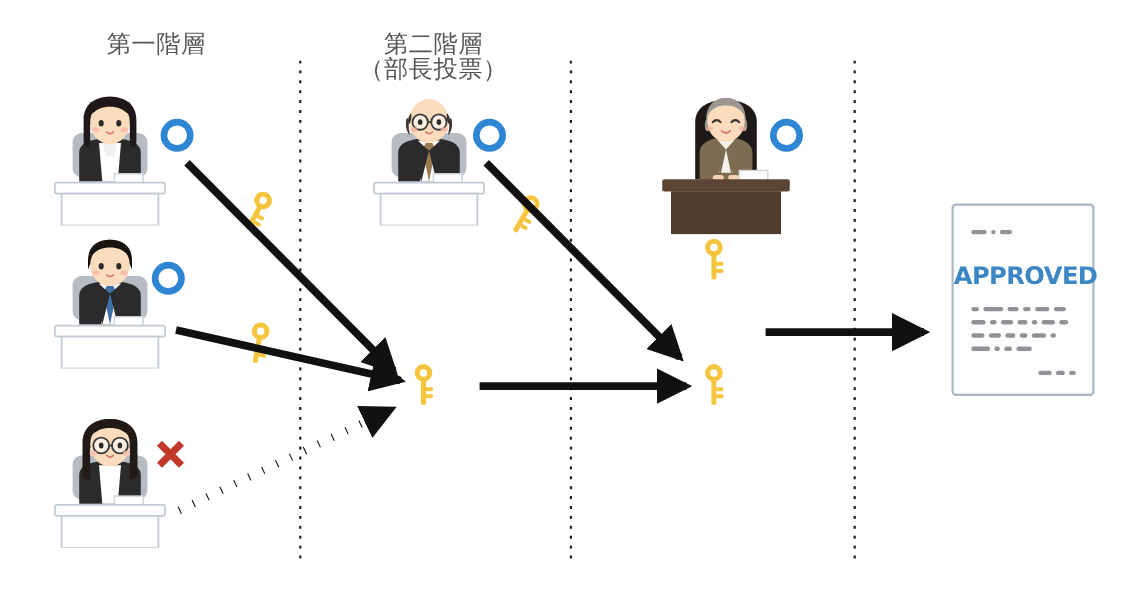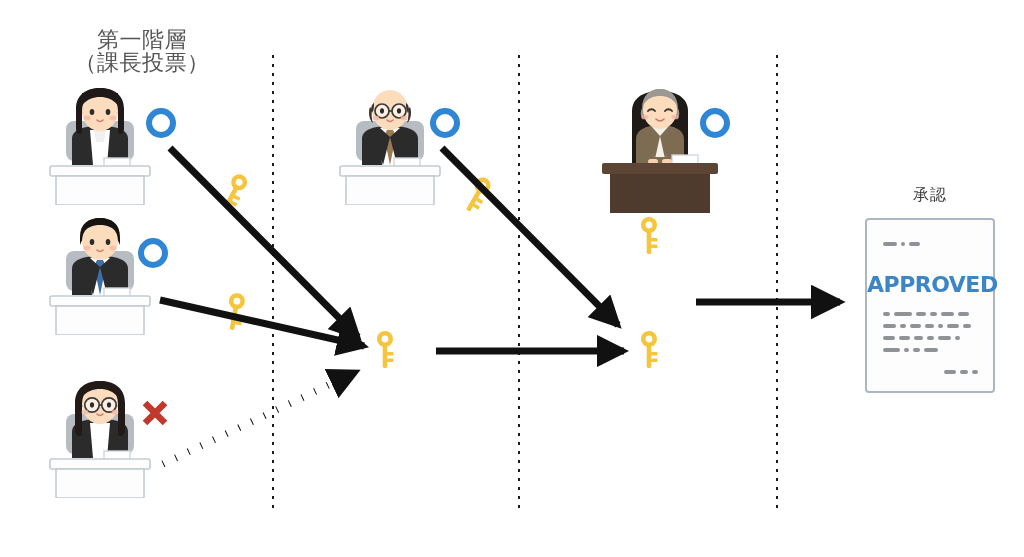--- a/index.html
+++ b/index.html
@@ -51,43 +51,46 @@
   
   #arrows{left:0;top:0;width:1024px;height:557px;pointer-events:none;}
 
   
   .doc-wrap{width:148px;}
   .doc-title{
     text-align:center;font-size:16px;color:#3b3b3b;margin-bottom:7px;
     letter-spacing:1px;
   }
   .doc{
-    width:130px;height:175px;margin:12px auto;
+    width:130px;height:175px;margin:0 auto;
     border:2px solid #aab6c4;border-radius:4px;background:#fdfdfd;
     position:relative;box-sizing:border-box;
     box-shadow:0 0 0 0 rgba(0,0,0,0);
   }
   .doc .approved{
     position:absolute;left:0;right:0;top:52px;text-align:center;
     font-size:22px;font-weight:bold;color:#3d86c6;letter-spacing:-.5px;
     font-family:"DejaVu Sans","Liberation Sans",sans-serif;
   }
   .dashrow{position:absolute;display:flex;gap:4px;align-items:center;}
   .dash{height:4px;border-radius:2px;background:#8f9296;}
 </style>
 </head>
 <body>
 
 <div id="stage">
 
   <div class="tier-label" style="left:42px;top:28px;width:200px;">
     <span>第一階層</span>
-    <span class="l2">（課長投票）</span>
-  </div>
-
+  </div>
+
+  <div class="tier-label" style="left:294px;top:28px;width:200px;">
+    <span>第二階層</span>
+    <span class="l2">（部長投票）</span>
+  </div>
 
 
   <div class="sep" style="left:272px;top:55px;height:458px;"></div>
   <div class="sep" style="left:518px;top:55px;height:458px;"></div>
   <div class="sep" style="left:776px;top:55px;height:458px;"></div>
 
   <div class="person" style="left:42px;top:85px;">
     <svg viewBox="0 0 116 120">
 
       <rect x="24" y="36" width="68" height="40" rx="8" fill="#b6bcc2"></rect>
@@ -323,21 +326,20 @@
     <line x1="163" y1="464" x2="356" y2="372" stroke="#111111" stroke-width="7" stroke-dasharray="1 13" stroke-linecap="butt" marker-end="url(#ah)"></line>
 
     <line x1="442" y1="148" x2="618" y2="325" stroke="#111111" stroke-width="7" marker-end="url(#ah)"></line>
 
     <line x1="436" y1="351" x2="624" y2="351" stroke="#111111" stroke-width="7" marker-end="url(#ah)"></line>
 
     <line x1="696" y1="302" x2="840" y2="302" stroke="#111111" stroke-width="7" marker-end="url(#ah2)"></line>
   </svg>
 
   <div class="doc-wrap" style="left:856px;top:185px;">
-    <div class="doc-title">承認</div>
     <div class="doc">
 
       <div class="dashrow" style="left:16px;top:22px;">
         <i class="dash" style="width:14px;"></i>
           <i class="dash" style="width:4px;"></i>
           <i class="dash" style="width:11px;"></i>
       </div>
 
       <div class="approved">APPROVED</div>
 

